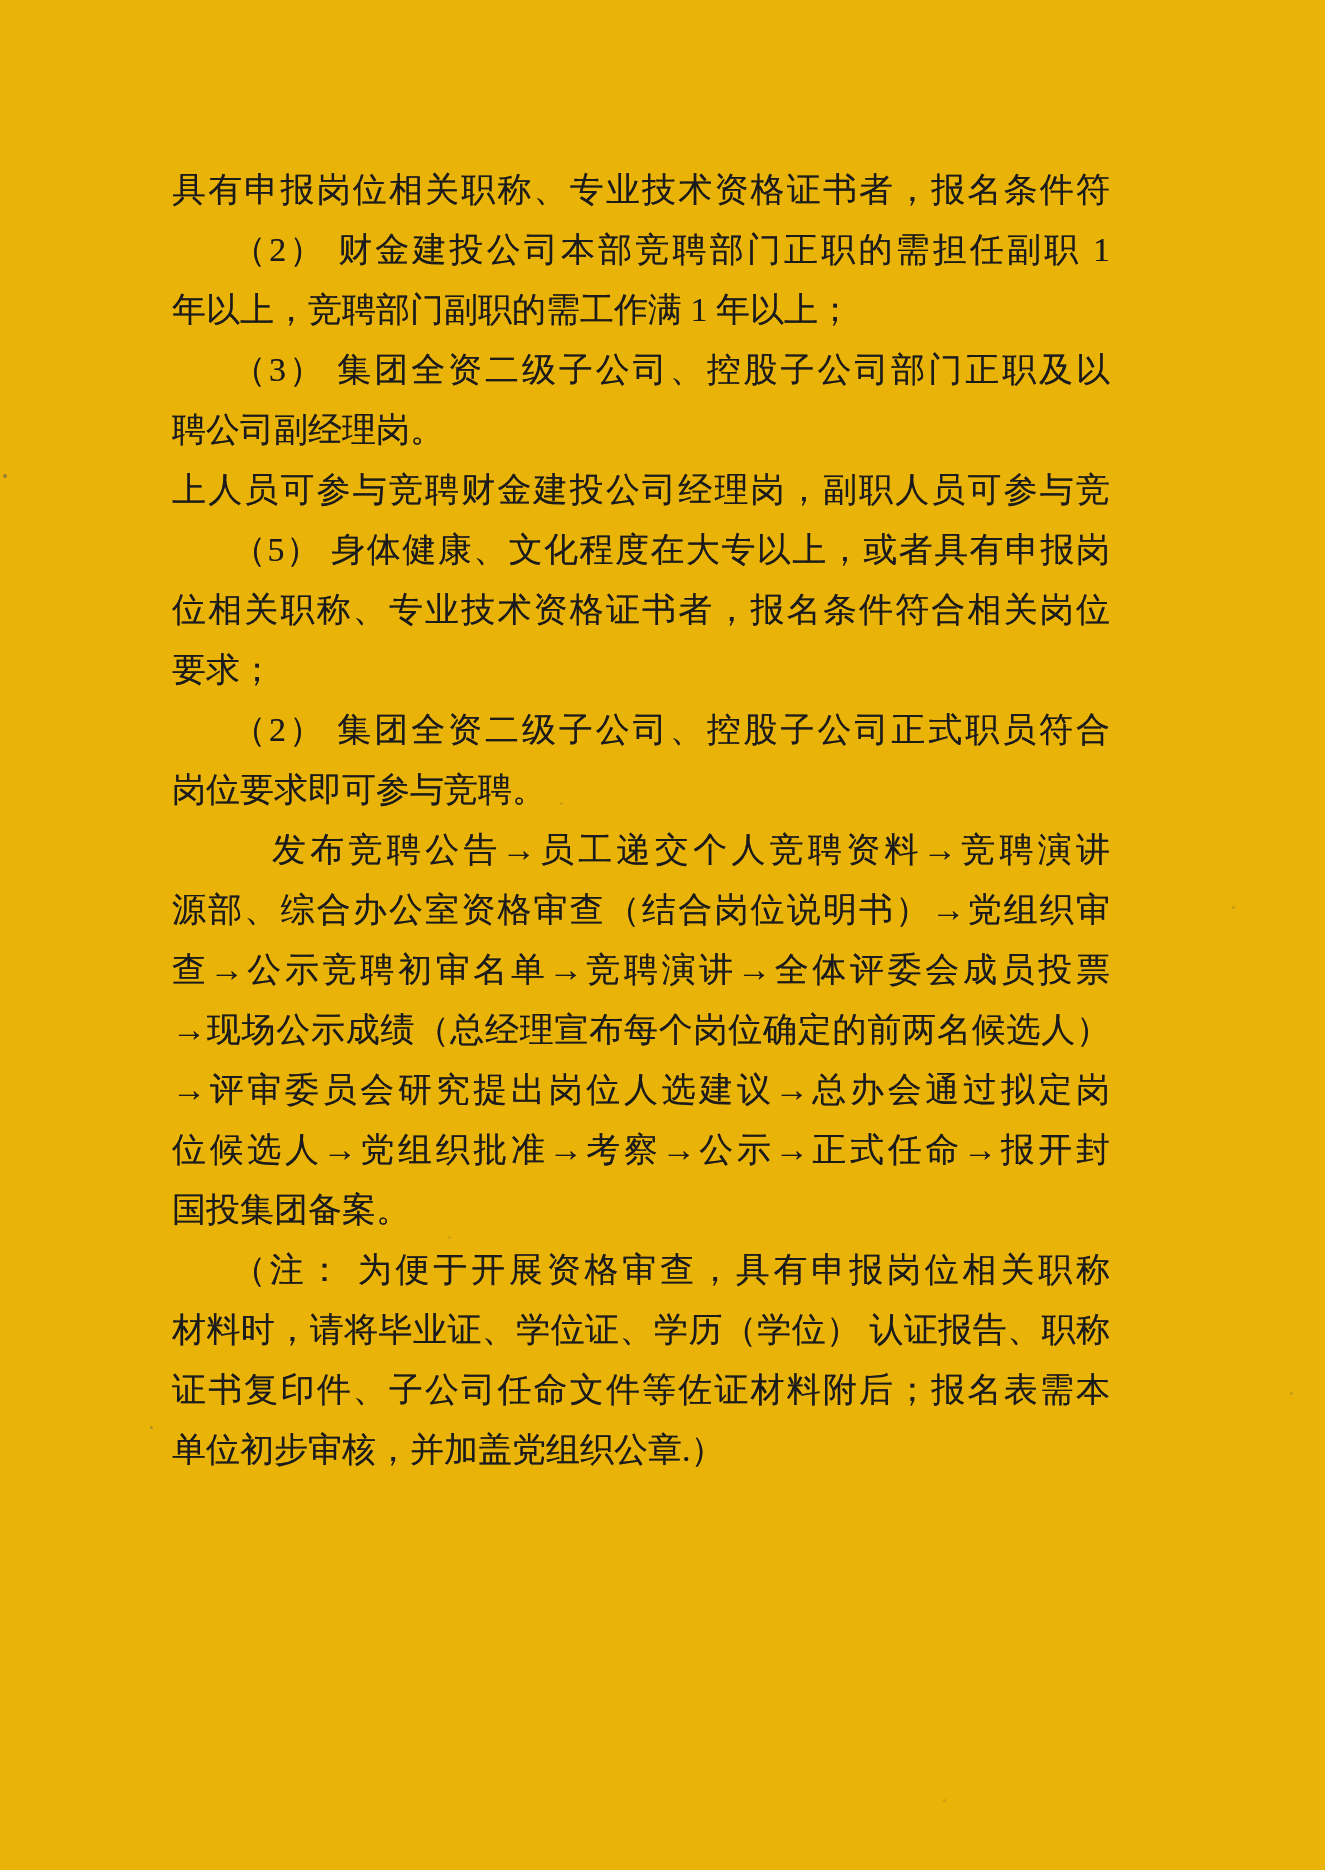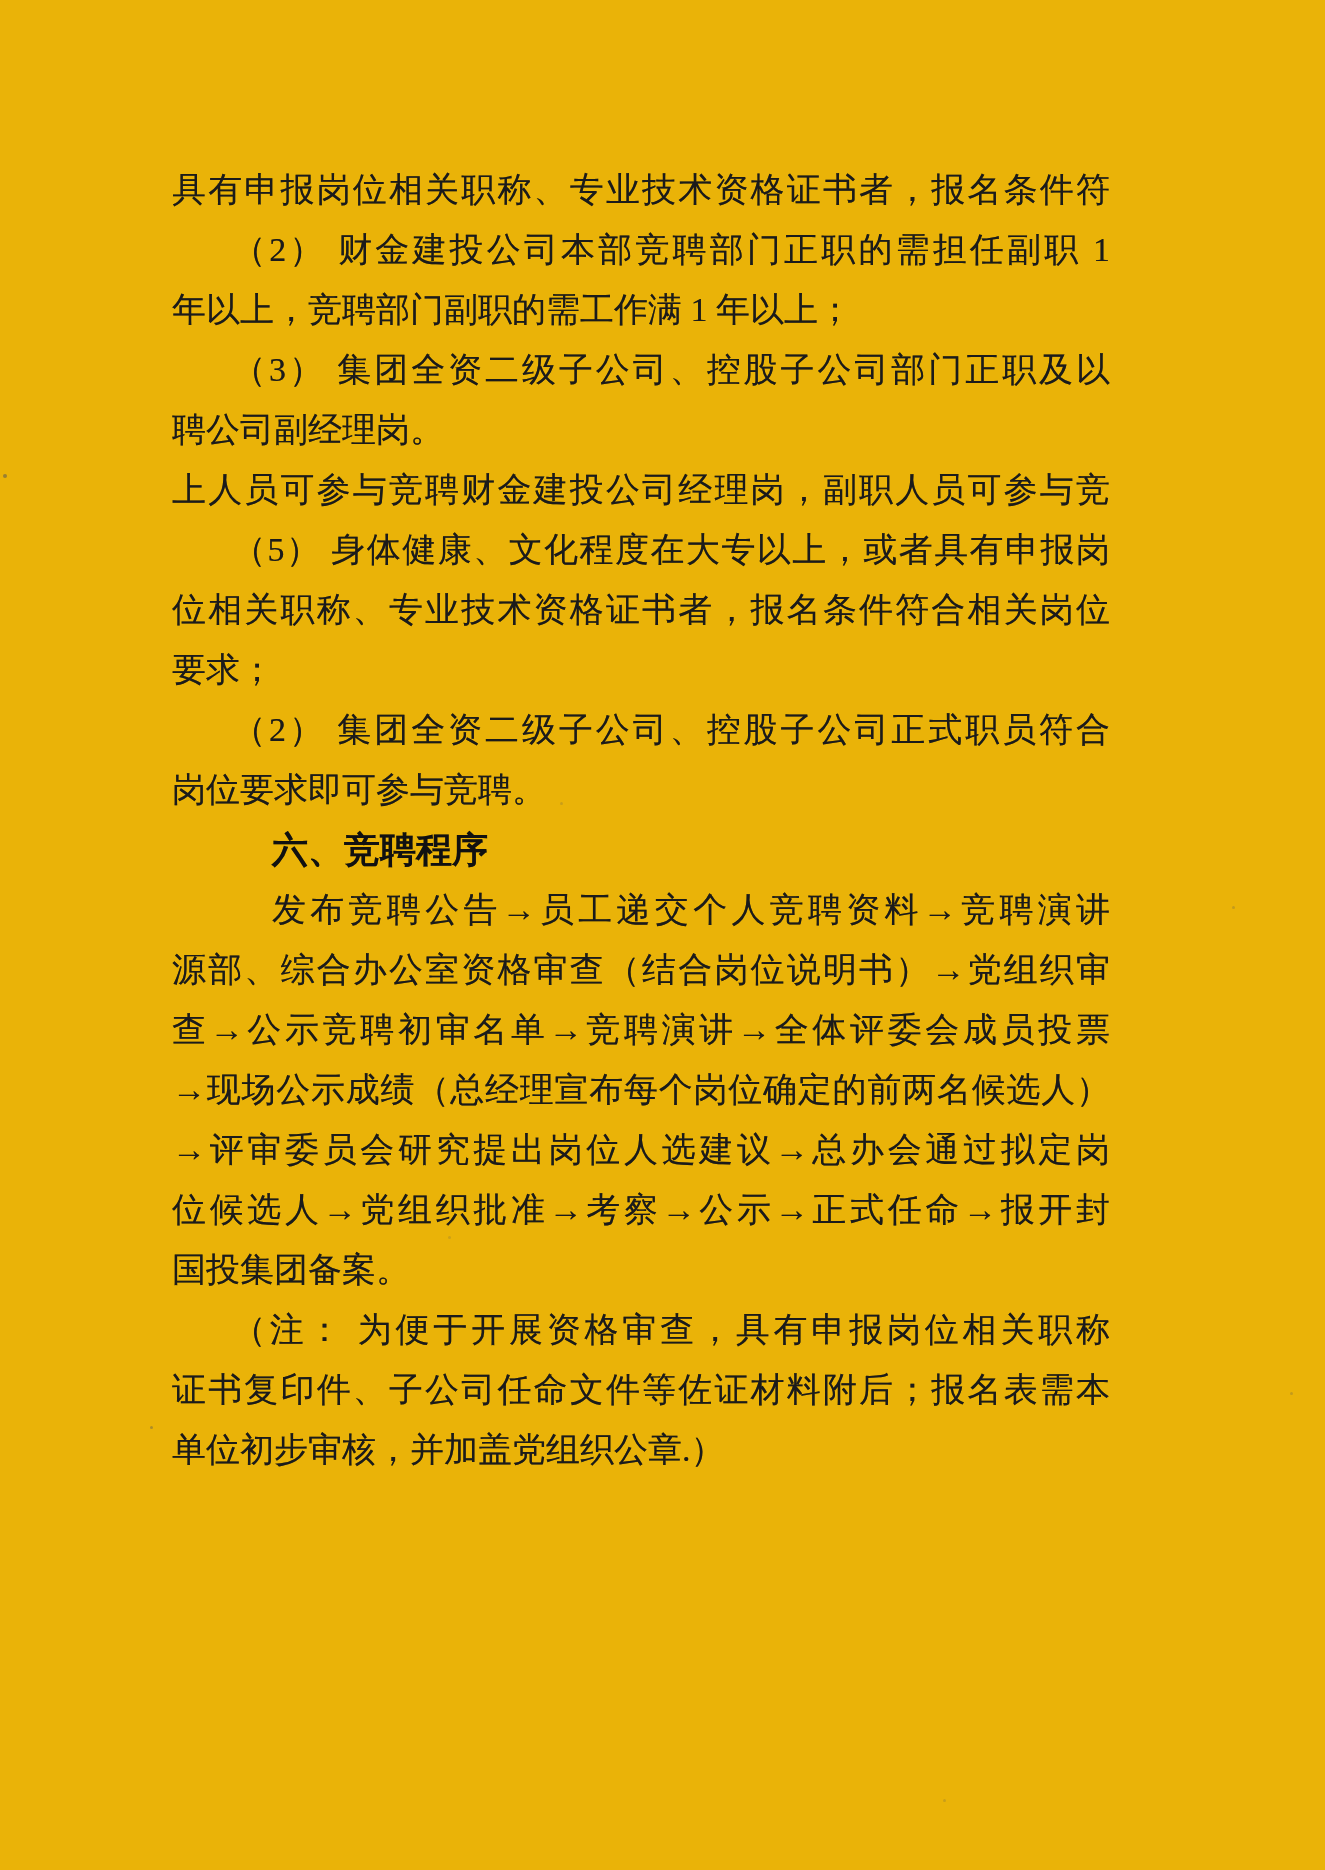--- a/index.html
+++ b/index.html
@@ -74,29 +74,29 @@
       <div class="doc-line justify indent-a">（2） 财金建投公司本部竞聘部门正职的需担任副职 1</div>
       <div class="doc-line">年以上，竞聘部门副职的需工作满 1 年以上；</div>
       <div class="doc-line justify indent-a">（3） 集团全资二级子公司、控股子公司部门正职及以</div>
       <div class="doc-line">聘公司副经理岗。</div>
       <div class="doc-line justify">上人员可参与竞聘财金建投公司经理岗，副职人员可参与竞</div>
       <div class="doc-line justify indent-a">（5） 身体健康、文化程度在大专以上，或者具有申报岗</div>
       <div class="doc-line justify">位相关职称、专业技术资格证书者，报名条件符合相关岗位</div>
       <div class="doc-line">要求；</div>
       <div class="doc-line justify indent-a">（2） 集团全资二级子公司、控股子公司正式职员符合</div>
       <div class="doc-line">岗位要求即可参与竞聘。</div>
-      <div class="doc-line heading indent-c">六、竞聘程序</div>
       <div class="doc-line justify indent-c">发布竞聘公告→员工递交个人竞聘资料→竞聘演讲</div>
       <div class="doc-line justify">源部、综合办公室资格审查（结合岗位说明书）→党组织审</div>
       <div class="doc-line justify">查→公示竞聘初审名单→竞聘演讲→全体评委会成员投票</div>
       <div class="doc-line justify">→现场公示成绩（总经理宣布每个岗位确定的前两名候选人）</div>
       <div class="doc-line justify">→评审委员会研究提出岗位人选建议→总办会通过拟定岗</div>
       <div class="doc-line justify">位候选人→党组织批准→考察→公示→正式任命→报开封</div>
       <div class="doc-line">国投集团备案。</div>
       <div class="doc-line justify indent-a">（注： 为便于开展资格审查，具有申报岗位相关职称</div>
+      <div class="doc-line justify">材料时，请将毕业证、学位证、学历（学位） 认证报告、职称</div>
       <div class="doc-line justify">证书复印件、子公司任命文件等佐证材料附后；报名表需本</div>
       <div class="doc-line">单位初步审核，并加盖党组织公章.）</div>
     </div>
 
   <div class="speck s1"></div>
   <div class="speck s2"></div>
   <div class="speck s3"></div>
   <div class="speck s4"></div>
   <div class="speck s5"></div>
   <div class="speck s6"></div>

